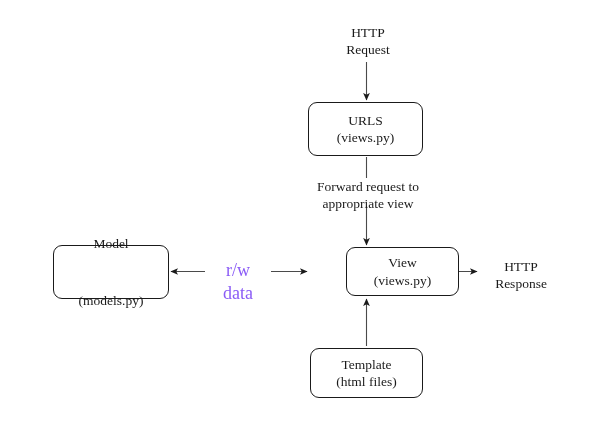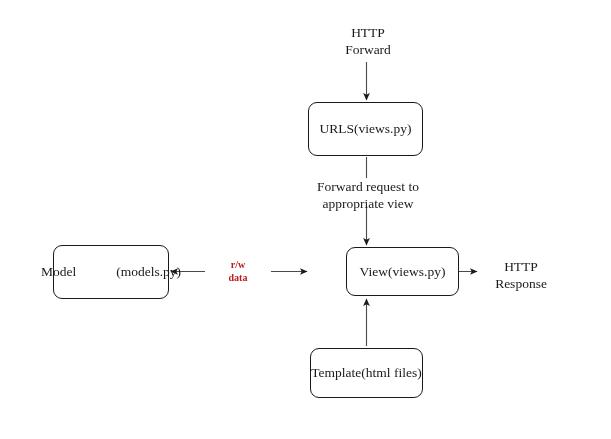--- a/index.html
+++ b/index.html
@@ -31,21 +31,21 @@
     height: 439px;
     overflow: visible;
   }
   .node {
     position: absolute;
     box-sizing: border-box;
     border: 1px solid #1a1a1a;
     border-radius: 9px;
     background: #ffffff;
     display: flex;
-    flex-direction: row;
+    flex-direction: column;
     align-items: center;
     justify-content: center;
     line-height: 1.28;
     font-size: 13.5px;
     text-align: center;
   }
   .node .line1, .node .line2 {
     display: block;
     white-space: nowrap;
   }
@@ -56,25 +56,24 @@
     line-height: 1.28;
     white-space: nowrap;
     color: #1a1a1a;
   }
   .free-label .line1, .free-label .line2 {
     display: block;
   }
   .edge-label {
     position: absolute;
     text-align: center;
-    font-size: 10px;
+    font-size: 18px;
     line-height: 1.26;
     white-space: nowrap;
-    color: #b91c1c;
-    font-weight: bold;
+    color: #8b5cf6;
   }
   .edge-label span {
     display: block;
     background: #ffffff;
     padding: 0 4px;
   }
   #node-urls   { left: 308px; top: 102px; width: 115px; height: 54px; }
   #node-view   { left: 310px; top: 247px; width: 113px; height: 49px; margin-left: 36px; }
   #node-model  { left: 53px;  top: 245px; width: 116px; height: 54px; gap: 40px; }
   #node-template { left: 310px; top: 348px; width: 113px; height: 50px; align-items: center; }
@@ -106,21 +105,21 @@
 
     <line x1="171" y1="271.5" x2="307" y2="271.5" stroke="#4a4a4a" stroke-width="1.1" marker-start="url(#arrowStart)" marker-end="url(#arrowEnd)"></line>
 
     <line x1="425" y1="271.5" x2="477" y2="271.5" stroke="#4a4a4a" stroke-width="1.1" marker-end="url(#arrowEnd)"></line>
 
     <line x1="366.5" y1="346" x2="366.5" y2="299" stroke="#4a4a4a" stroke-width="1.1" marker-end="url(#arrowEnd)"></line>
   </svg>
 
   <div class="free-label" id="label-http-request">
     <span class="line1">HTTP</span>
-    <span class="line2">Forward</span>
+    <span class="line2">Request</span>
   </div>
 
   <div class="free-label" id="label-http-response">
     <span class="line1">HTTP</span>
     <span class="line2">Response</span>
   </div>
 
   <div class="free-label" id="label-forward">
     <span class="line1">Forward request to</span>
     <span class="line2">appropriate view</span>

